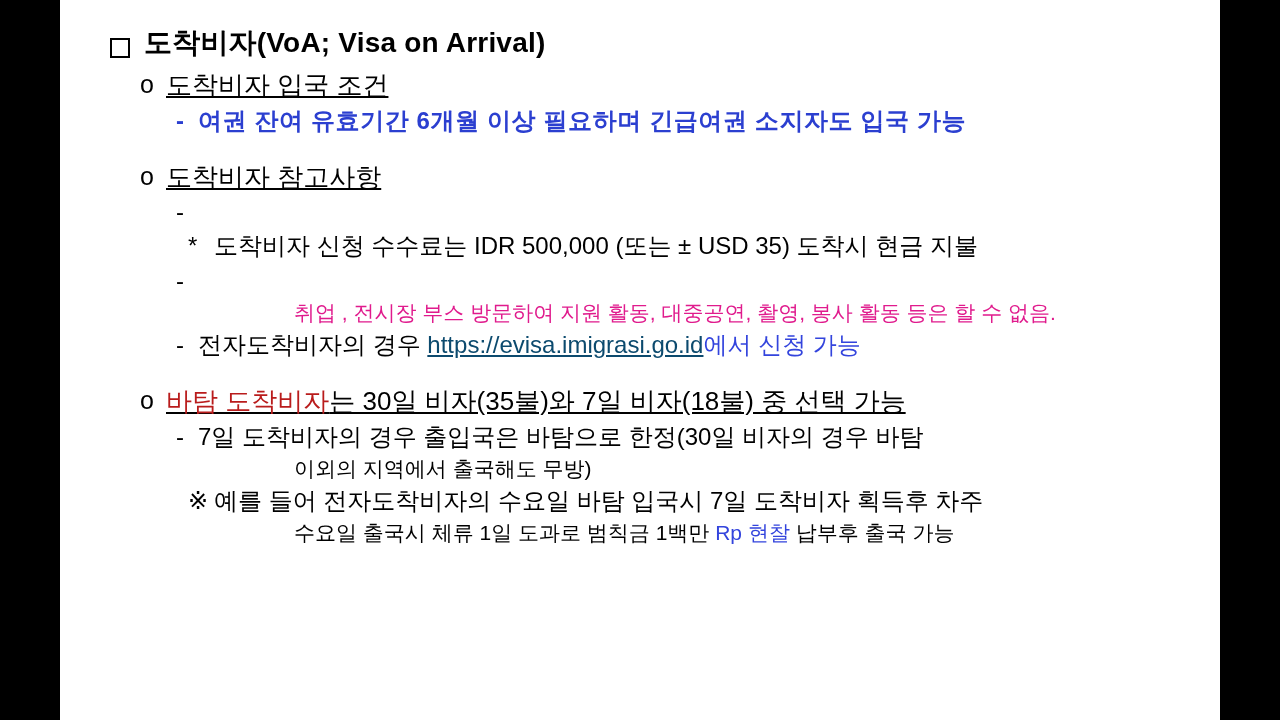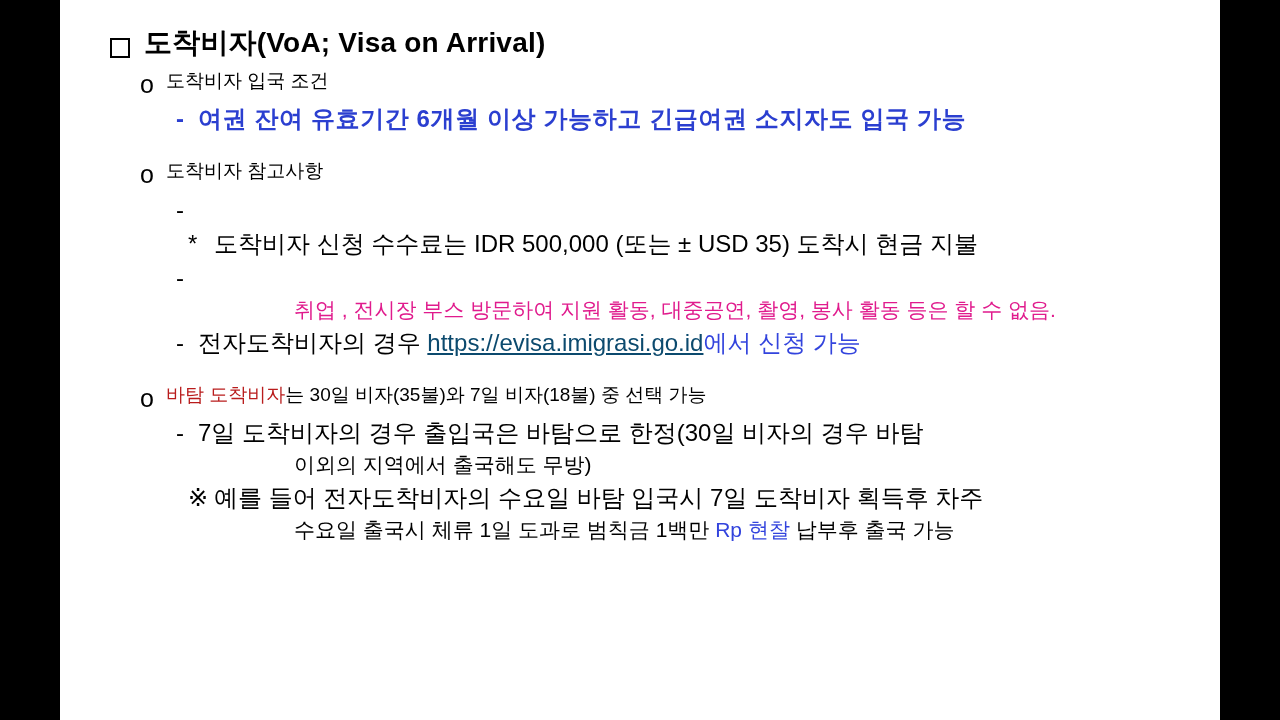--- a/index.html
+++ b/index.html
@@ -62,21 +62,21 @@
 
   
   .l2row { margin: 6px 0 2px 0; }
   .l2-bullet {
     font-size: 25px;
     width: 26px;
     flex: 0 0 auto;
     margin-left: 42px;
     line-height: 1.25;
   }
-  .l2-text { font-size: 19px; line-height: 1.25; }
+  .l2-text { font-size: 26px; line-height: 1.25; text-decoration: underline; }
 
   
   .l3row { margin: 3px 0; }
   .l3-bullet {
     font-size: 24px;
     width: 22px;
     flex: 0 0 auto;
     margin-left: 78px;
     line-height: 1.3;
   }
@@ -125,21 +125,21 @@
       <span class="h1-text">도착비자(VoA; Visa on Arrival)</span>
     </div>
 
     <div class="row l2row">
       <span class="l2-bullet">o</span>
       <span class="l2-text">도착비자 입국 조건</span>
     </div>
 
     <div class="row l3row">
       <span class="l3-bullet blue">-</span>
-      <span class="l3-text blue sp">여권 잔여 유효기간 6개월 이상 가능하고 긴급여권 소지자도 입국 가능</span>
+      <span class="l3-text blue sp">여권 잔여 유효기간 6개월 이상 필요하며 긴급여권 소지자도 입국 가능</span>
     </div>
 
     <div class="gap-m"></div>
 
     <div class="row l2row">
       <span class="l2-bullet">o</span>
       <span class="l2-text">도착비자 참고사항</span>
     </div>
 
     <div class="row l3row">

